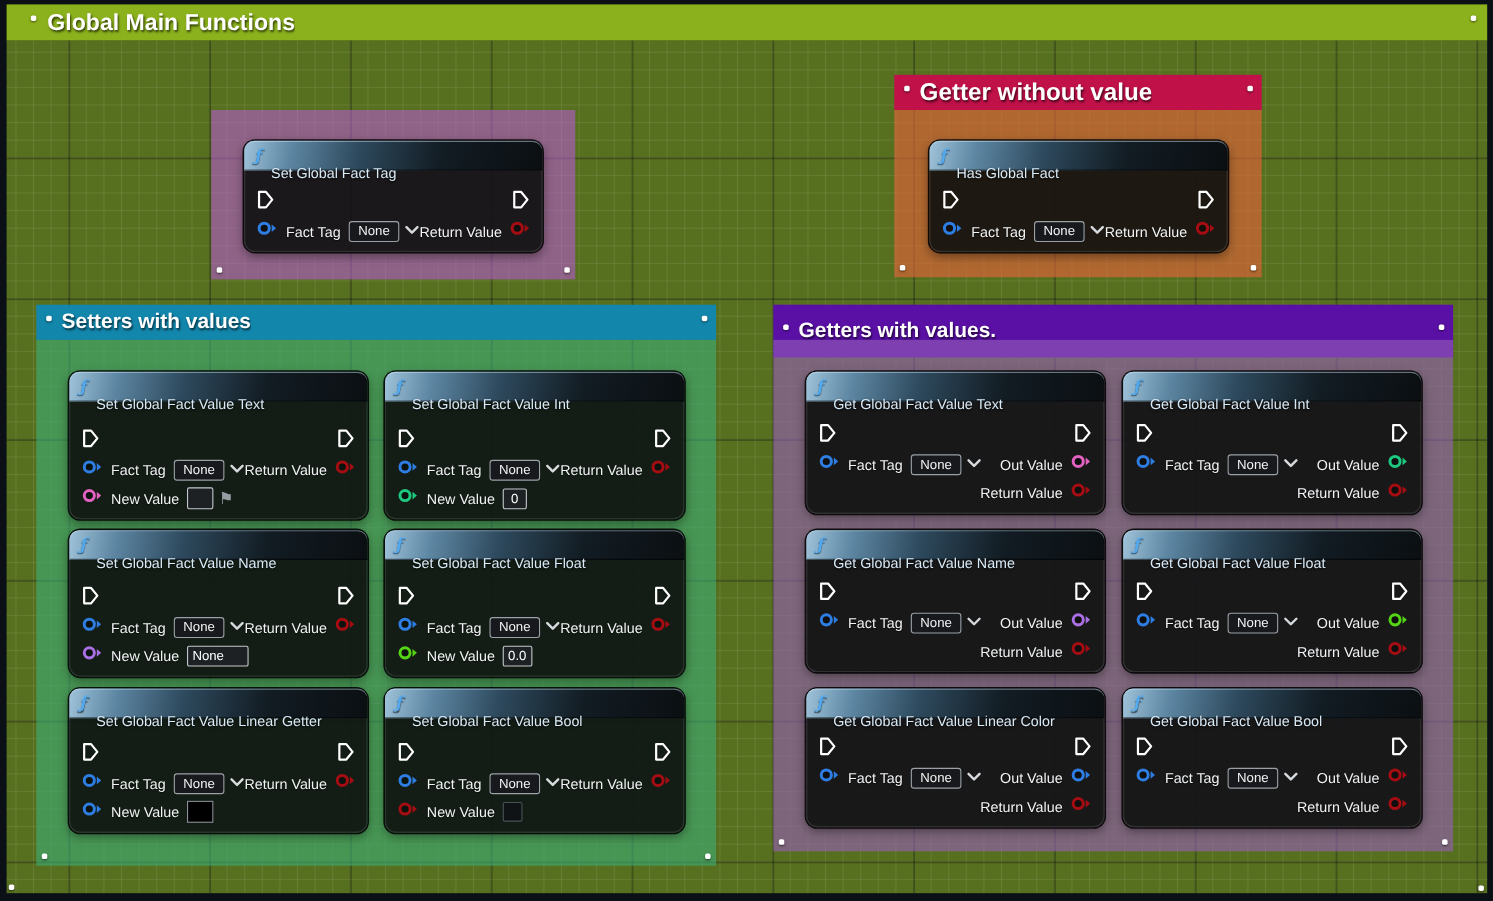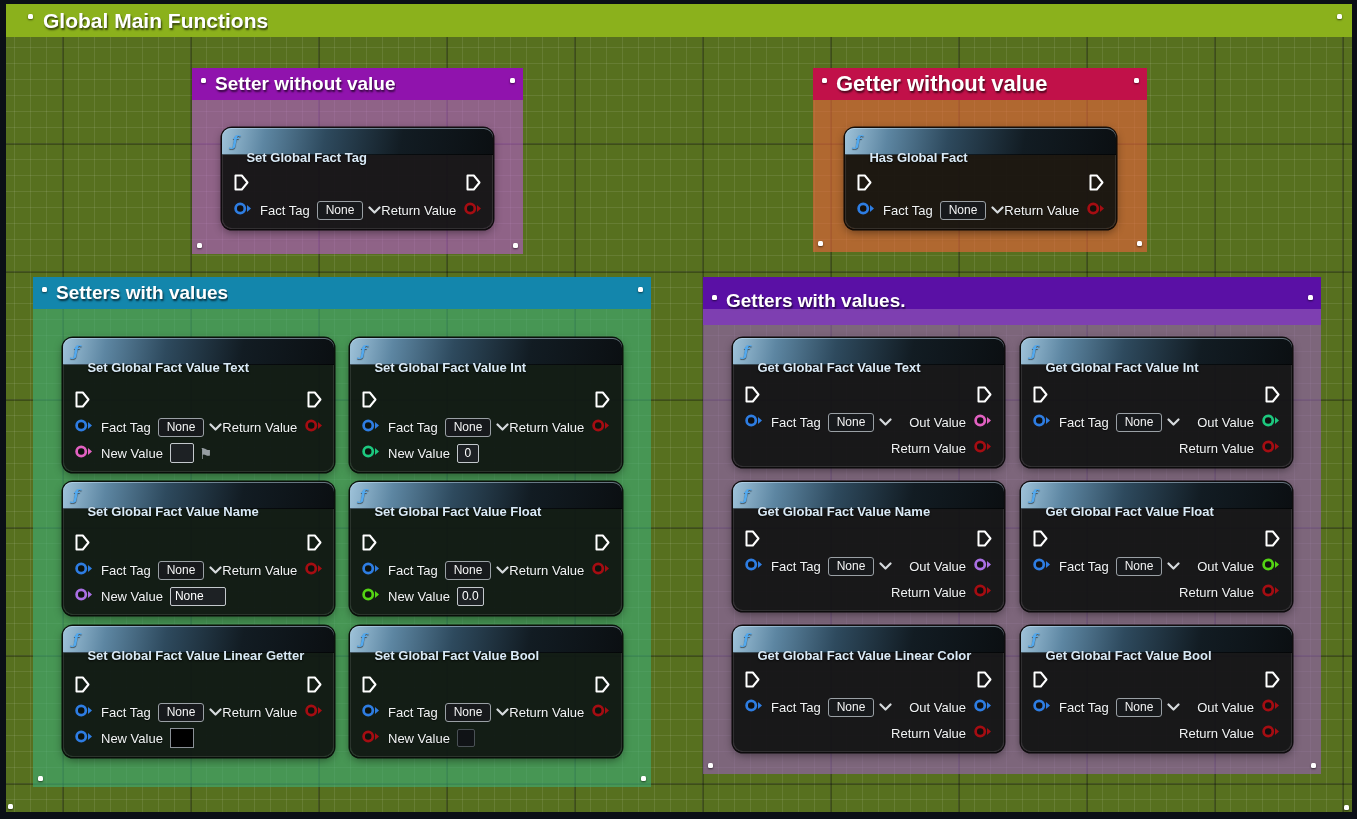--- a/index.html
+++ b/index.html
@@ -42,21 +42,21 @@
     height:27px;flex:0 0 27px;border-radius:9px 9px 0 0;display:flex;align-items:center;
     gap:8px;padding:0 10px;
     background:linear-gradient(100deg,#9fc3da 0%,#5d86a2 16%,#2e4a5e 38%,#121c23 66%,#0b0f12 100%);
     box-shadow:inset 0 1px 0 rgba(210,235,255,.45),inset 0 -1px 0 rgba(0,0,0,.55);
   }
   .ficon{
     font-family:"DejaVu Serif",serif;font-style:italic;font-weight:bold;
     font-size:15px;color:#53a9ee;text-shadow:0 1px 1px rgba(0,0,0,.6);line-height:1;
   }
   .ntitle{
-    font-size:13px;font-weight:bold;color:#d9eaf7;
+    font-size:13px;font-weight:normal;color:#d9eaf7;
     text-shadow:0 1px 2px rgba(0,0,0,.8);white-space:nowrap;margin-top:31px;
   }
   .nrows{flex:1;display:flex;flex-direction:column;justify-content:flex-end;padding:3px 0 6px;}
   .row{display:flex;align-items:center;justify-content:space-between;padding:0 11px;min-height:26px;}
   .lgrp,.rgrp{display:flex;align-items:center;gap:7px;}
   .plabel{font-size:13px;color:#f1f3f4;text-shadow:0 1px 1px rgba(0,0,0,.6);white-space:nowrap;}
   .pinsvg{display:block;}
   
   .ddwrap{display:flex;align-items:center;gap:5px;cursor:pointer;}
   .ddbox{
@@ -80,25 +80,20 @@
       <div class="cbar" style="height: 33px; background: rgb(139, 177, 28); font-size: 21px; padding-left: 22px;">
         <span class="handle" style="position: static; margin-right: 10px; margin-top: -8px;"></span>
         <span class="ctitle">Global Main Functions</span>
         <span class="handle" style="position: static; margin-left: auto; margin-right: 10px; margin-top: -8px;"></span>
       </div>
       <div class="cbody gridbg" style="top: 33px;"></div>
       <span class="handle" style="left: 2px; top: 800px;"></span>
       <span class="handle" style="left: 1338px; top: 801px;"></span>
     </div>
     <div class="comment" style="left: 192px; top: 68px; width: 331px; height: 186px;">
-      <div class="cbar" style="height: 32px; background: rgb(144, 19, 173); font-size: 19px; padding-left: 9px;">
-        <span class="handle" style="position: static; margin-right: 9px; margin-top: -8px;"></span>
-        <span class="ctitle">Setter without value</span>
-        <span class="handle" style="position: static; margin-left: auto; margin-right: 8px; margin-top: -8px;"></span>
-      </div>
       <div class="cbody" style="top: 32px; background: rgba(190, 90, 220, 0.55);"></div>
       <span class="handle" style="left: 5px; top: 175px;"></span>
       <span class="handle" style="left: 321px; top: 175px;"></span>
     </div>
     <div class="comment" style="left: 813px; top: 68px; width: 334px; height: 184px;">
       <div class="cbar" style="height: 32px; background: rgb(193, 17, 73); font-size: 22px; padding-left: 9px;">
         <span class="handle" style="position: static; margin-right: 9px; margin-top: -8px;"></span>
         <span class="ctitle">Getter without value</span>
         <span class="handle" style="position: static; margin-left: auto; margin-right: 8px; margin-top: -8px;"></span>
       </div>

